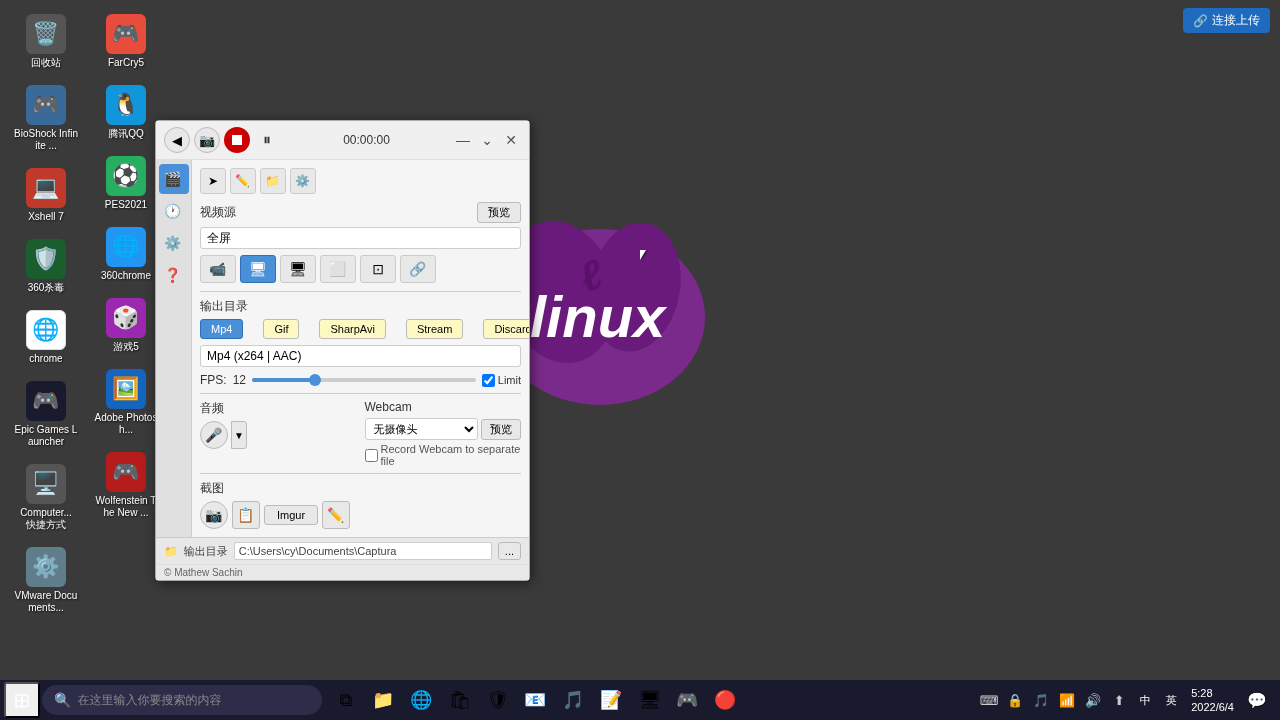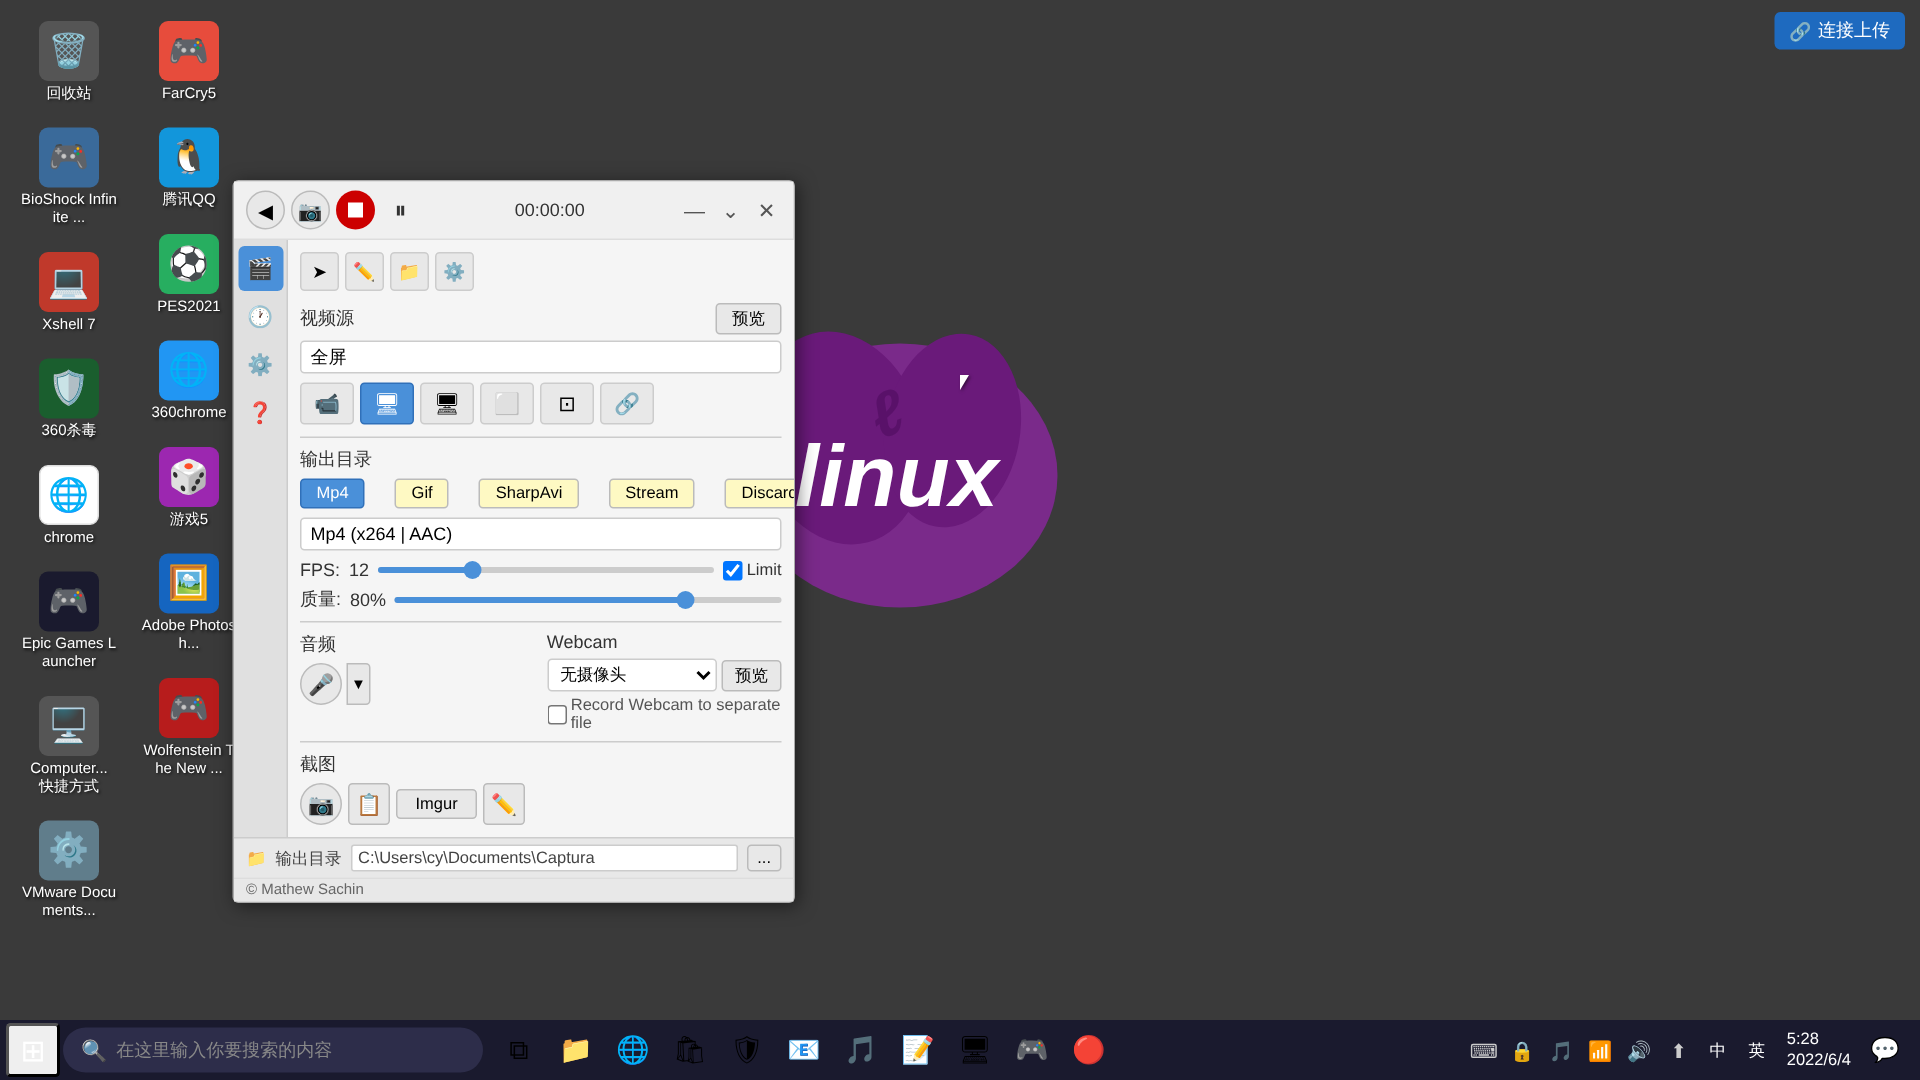--- a/index.html
+++ b/index.html
@@ -800,29 +800,20 @@
             <div class="slider-fill" style="width:28%;">
               <div class="slider-thumb"></div>
             </div>
           </div>
           <label class="limit-check">
             <input type="checkbox" checked="" style="">
             <span>Limit</span>
           </label>
         </div>
 
-        <div class="quality-row">
-          <span>质量:</span>
-          <span>80%</span>
-          <div class="slider">
-            <div class="slider-fill" style="width:75%;">
-              <div class="slider-thumb"></div>
-            </div>
-          </div>
-        </div>
 
         <div class="divider"></div>
 
         
         <div class="audio-webcam-row">
           <div class="audio-section">
             <div class="section-label">
               <span>音频</span>
             </div>
             <div class="audio-controls">

